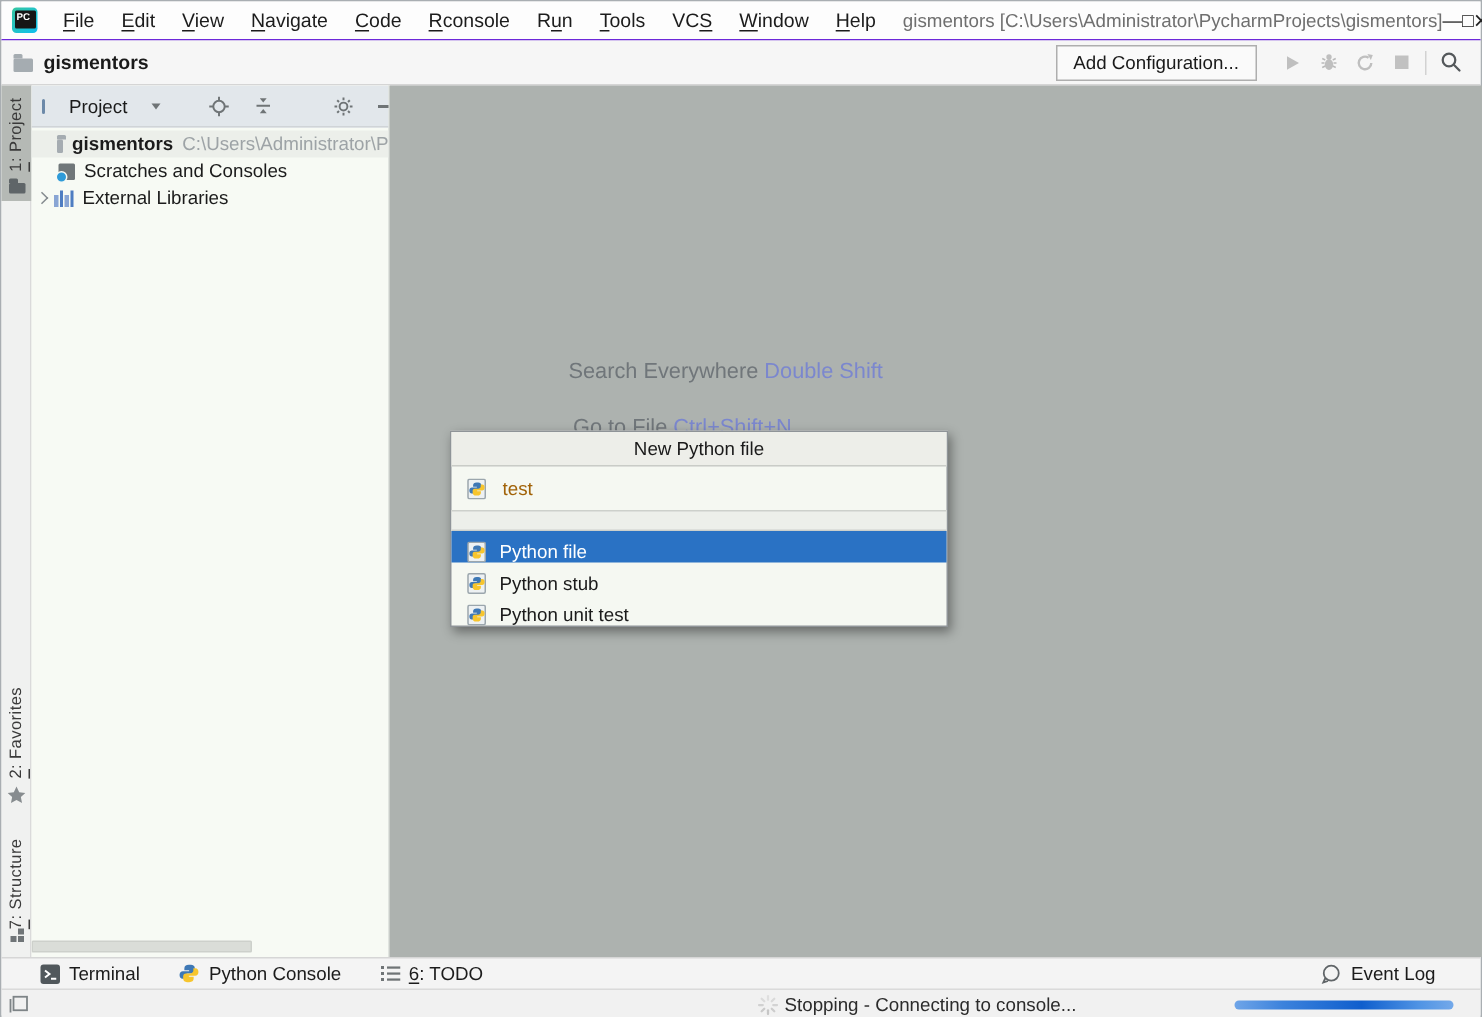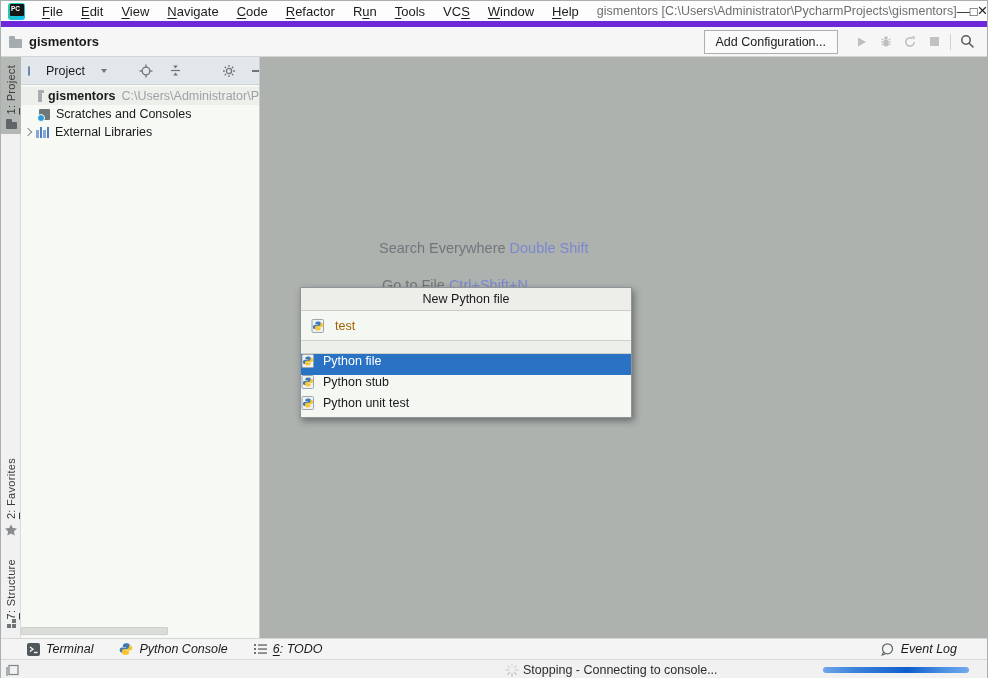--- a/index.html
+++ b/index.html
@@ -1,19 +1,19 @@
 <!DOCTYPE html>
 <html><head>
 <meta charset="utf-8">
 <style>
   html,body{margin:0;padding:0;}
   body{width:988px;height:678px;font-family:"Liberation Sans",sans-serif;overflow:hidden;background:#ADB2AF;}
   .window{position:relative;width:988px;height:678px;background:#F2F2F2;box-sizing:border-box;border:1px solid #A9AEB2;}
   
-  .titlebar{position:absolute;left:0;top:0;width:100%;height:26px;background:#FDFDFD;display:flex;align-items:center;border-bottom:6px solid #6d28d9;box-sizing:border-box;padding-left:7px;}
+  .titlebar{position:absolute;left:0;top:0;width:100%;height:26px;background:#FDFDFD;display:flex;align-items:center;border-bottom:1px solid #6d28d9;box-sizing:border-box;padding-left:7px;}
   .pc-logo{width:17px;height:17px;border-radius:3px;background:linear-gradient(135deg,#35C6A0,#0FBFF0);position:relative;flex:0 0 auto;margin-right:8px;}
   .pc-logo .inner{position:absolute;left:1.5px;top:1.5px;right:1.5px;bottom:3.5px;background:#161616;border-radius:1px;color:#FFF;font-size:6.5px;font-weight:bold;padding:1px 0 0 1.5px;box-sizing:border-box;}
   .mi{padding:0 9px;font-size:13px;color:#1c1c1c;white-space:nowrap;}
   .mn{text-decoration:underline;text-underline-offset:1.5px;}
   .window-title{margin-left:9px;font-size:12.5px;color:#6F6F6F;white-space:nowrap;}
   .tb-spacer{flex:1;}
   .wbtn{width:44px;height:26px;display:flex;align-items:center;justify-content:center;color:#222;font-size:13px;}
   .wbtn.close{font-size:17px;font-weight:300;}
   
   .toolbar{position:absolute;left:0;top:26px;width:100%;height:30px;background:#F6F6F6;border-bottom:1px solid #D5D5D5;box-sizing:border-box;display:flex;align-items:center;padding:0 8px;}
@@ -58,25 +58,25 @@
   .editor{position:absolute;left:259px;top:56px;width:729px;height:581px;background:#ADB2AF;overflow:hidden;}
   .hint{position:absolute;font-size:14.5px;white-space:nowrap;}
   .hint .act{color:#70767A;}
   .hint .sc{color:#7B87CE;}
   
   .dialog{position:absolute;left:299px;top:286px;width:332px;background:#F5F8F2;border:1px solid #8F9498;box-shadow:2px 3px 7px rgba(0,0,0,.4);z-index:10;box-sizing:border-box;}
   .dlg-title{height:22px;background:#EDEEE9;border-bottom:1px solid #C9CCC7;display:flex;align-items:center;justify-content:center;font-size:12.5px;color:#1a1a1a;}
   .dlg-input{height:29px;display:flex;align-items:center;gap:8px;padding-left:10px;}
   .dlg-input input{border:none;background:transparent;outline:none;font-family:inherit;font-size:12.5px;color:#a16207;flex:1;}
   .dlg-gap{height:12px;background:#EDEFEA;border-top:1px solid #CDD0CB;border-bottom:1px solid #CDD0CB;}
-  .dlg-row{height:21px;display:flex;align-items:flex-start;gap:8px;font-size:12.5px;color:#1a1a1a;}
+  .dlg-row{height:21px;display:flex;align-items:flex-end;gap:8px;padding-left:10px;font-size:12.5px;color:#1a1a1a;}
   .dlg-row.sel{background:#2A72C4;color:#FFFFFF;}
   
   .bottombar{position:absolute;left:0;top:637px;width:100%;height:21px;background:#F4F4F4;border-top:1px solid #D6D6D6;box-sizing:border-box;display:flex;align-items:center;font-size:12.5px;color:#1b1b1b;}
-  .btab{display:flex;align-items:center;gap:6px;margin-left:26px;font-style:italic;}
+  .btab{display:flex;align-items:center;gap:6px;margin-left:26px;}
   .term-ico{width:13px;height:13px;background:#51585C;border-radius:2px;flex:0 0 auto;}
   
   .statusbar{position:absolute;left:0;top:658px;width:100%;height:20px;background:#F1F1F1;border-top:1px solid #DADADA;box-sizing:border-box;}
   .sb-toggle{position:absolute;left:5px;top:3px;}
   .sb-msg{position:absolute;left:504px;top:0;height:19px;display:flex;align-items:center;gap:4px;font-size:12.5px;color:#2b2b2b;}
   .progress{position:absolute;left:822px;top:7px;width:146px;height:6px;border-radius:3px;background:linear-gradient(90deg,#6FA5E8 0%,#3C82DC 22%,#0F5ECD 58%,#4F93E4 84%,#74A9EA 100%);}
 </style>
 </head>
 <body>
 
@@ -84,21 +84,21 @@
 
   <div class="titlebar">
     <div class="pc-logo">
         <div class="inner">PC</div>
       </div>
     <span class="mi"><span></span><span class="mn">F</span><span>ile</span></span>
     <span class="mi"><span></span><span class="mn">E</span><span>dit</span></span>
     <span class="mi"><span></span><span class="mn">V</span><span>iew</span></span>
     <span class="mi"><span></span><span class="mn">N</span><span>avigate</span></span>
     <span class="mi"><span></span><span class="mn">C</span><span>ode</span></span>
-    <span class="mi"><span></span><span class="mn">R</span><span>efactor</span></span>
+    <span class="mi"><span></span><span class="mn">R</span><span>console</span></span>
     <span class="mi"><span>R</span><span class="mn">u</span><span>n</span></span>
     <span class="mi"><span></span><span class="mn">T</span><span>ools</span></span>
     <span class="mi"><span>VC</span><span class="mn">S</span><span></span></span>
     <span class="mi"><span></span><span class="mn">W</span><span>indow</span></span>
     <span class="mi"><span></span><span class="mn">H</span><span>elp</span></span>
     <span class="window-title">gismentors [C:\Users\Administrator\PycharmProjects\gismentors]</span>
     <span class="tb-spacer"></span>
     <span class="wbtn">—</span>
     <span class="wbtn">□</span>
     <span class="wbtn close">×</span>

